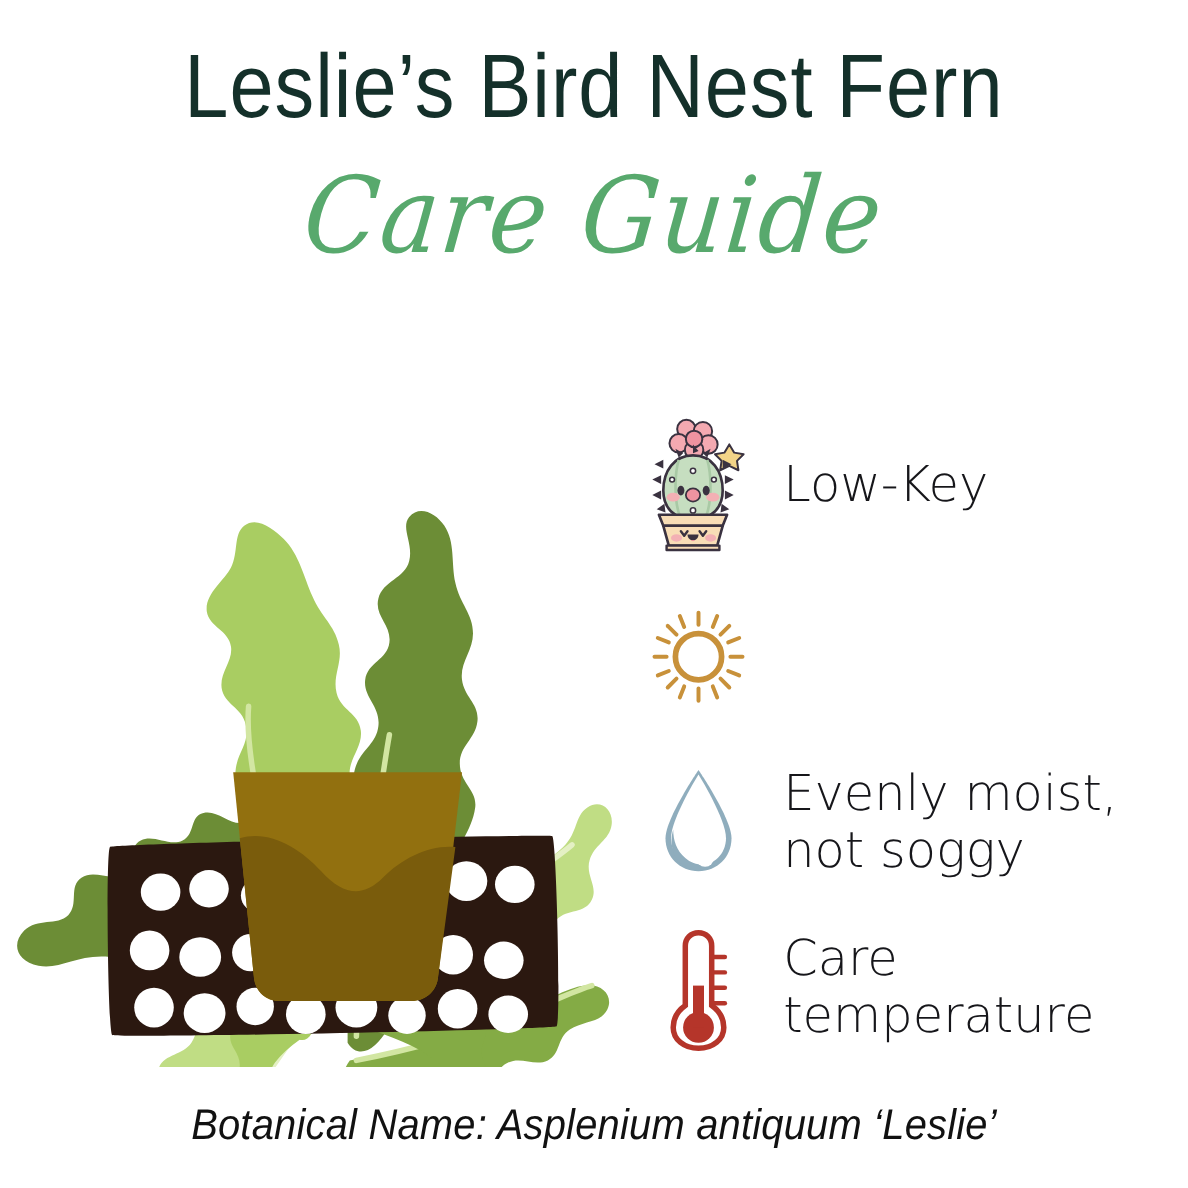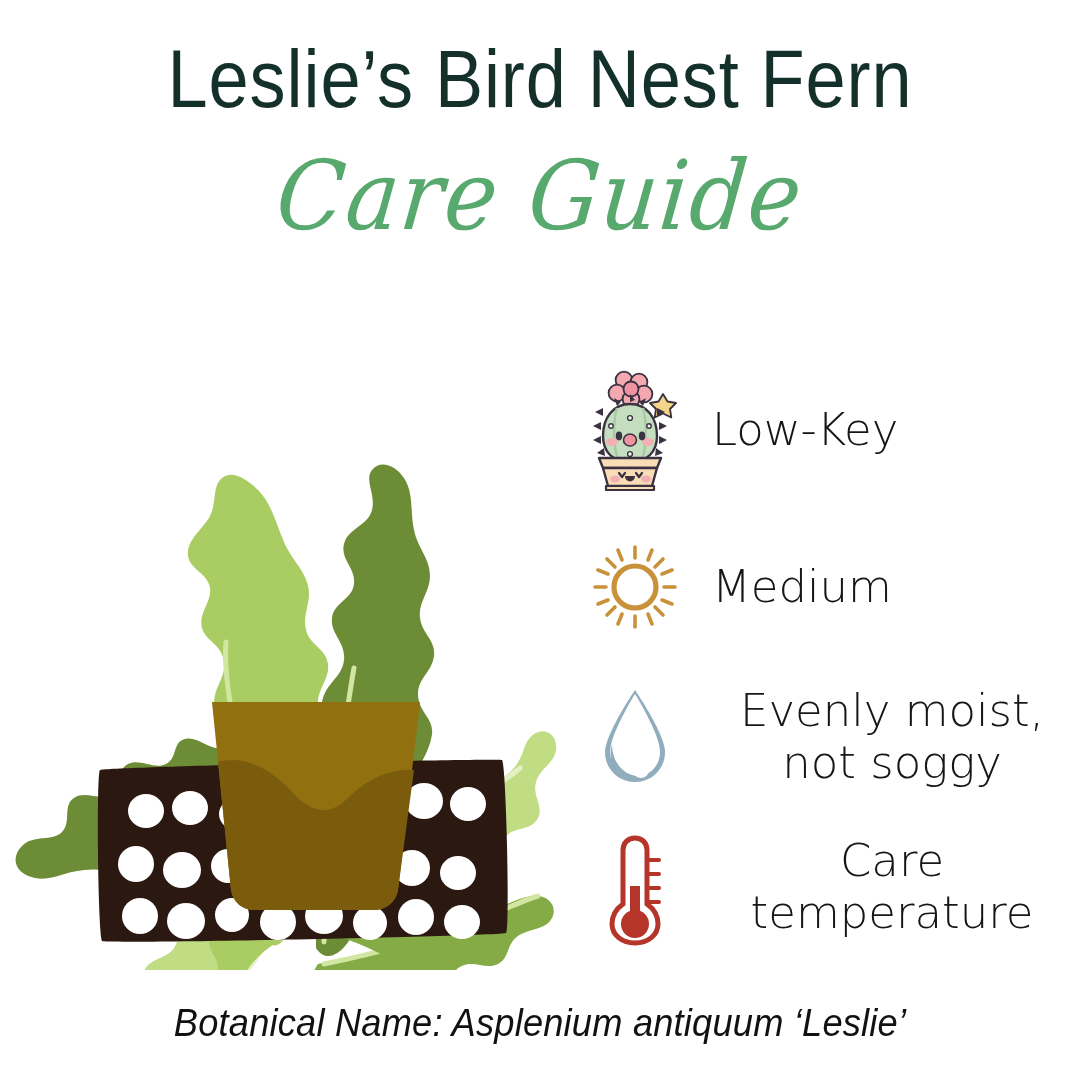--- a/index.html
+++ b/index.html
@@ -65,24 +65,23 @@
     top: 330px;
     width: 560px;
     height: 640px;
   }
   .plant-art svg { display: block; width: 560px; height: 640px; }
 
   
   .care-list {
     position: absolute;
     left: 570px;
-    top: 355px;
+    top: 365px;
     width: 510px;
     height: 605px;
-    text-align: center;
   }
   .care-row {
     position: absolute;
     left: 0;
     width: 510px;
     display: flex;
     align-items: center;
   }
   .care-row.r0 { top: 0px;   height: 150px; }
   .care-row.r1 { top: 162px; height: 140px; }
@@ -334,21 +333,20 @@
             <line x1="61" y1="75" x2="65" y2="85"></line>
             <line x1="65" y1="11" x2="61" y2="21"></line>
             <line x1="35" y1="75" x2="31" y2="85"></line>
             <line x1="11" y1="31" x2="21" y2="35"></line>
             <line x1="75" y1="61" x2="85" y2="65"></line>
             <line x1="11" y1="65" x2="21" y2="61"></line>
             <line x1="75" y1="35" x2="85" y2="31"></line>
           </g>
         </svg>
       </div>
-      <div class="care-label">Medium</div>
     </div>
 
     <div class="care-row r2">
       <div class="care-icon">
         <svg width="86" height="110" viewBox="0 0 86 110" xmlns="http://www.w3.org/2000/svg">
           <path d="M43 8 C43 8 13 52 13 70 C13 87 26 100 43 100 C60 100 73 87 73 70 C73 52 43 8 43 8 Z" fill="#8fadbd"></path>
           <path d="M43 12 C43 12 18 52 18 70 C18 84 29 95 43 95 C57 95 68 84 68 70 C68 52 43 12 43 12 Z" fill="#ffffff"></path>
           <path d="M20 62 C16 76 20 90 32 96 C44 102 58 98 64 88 C54 96 40 96 31 88 C23 81 20 72 20 62 Z" fill="#8fadbd"></path>
           <circle cx="49" cy="88" r="8" fill="#ffffff"></circle>
         </svg>

